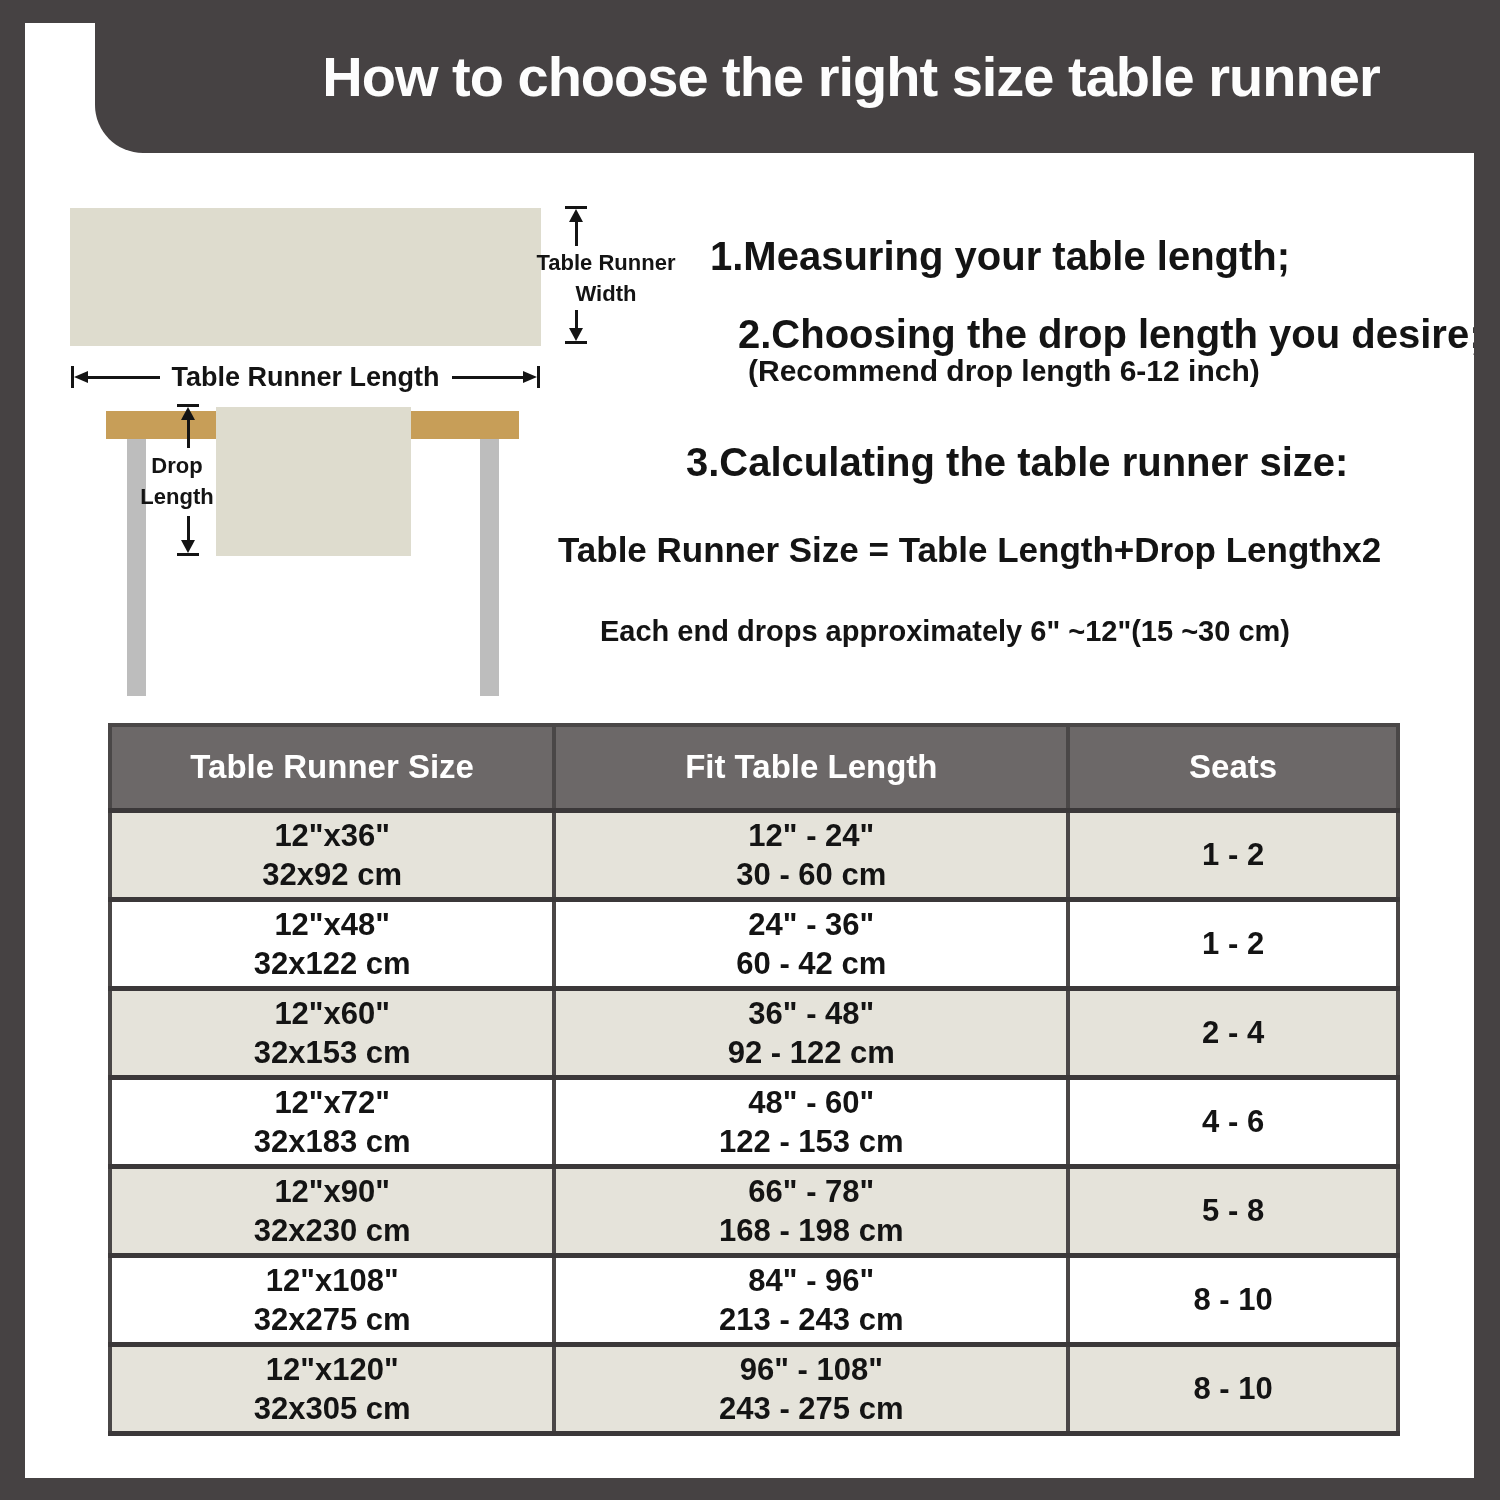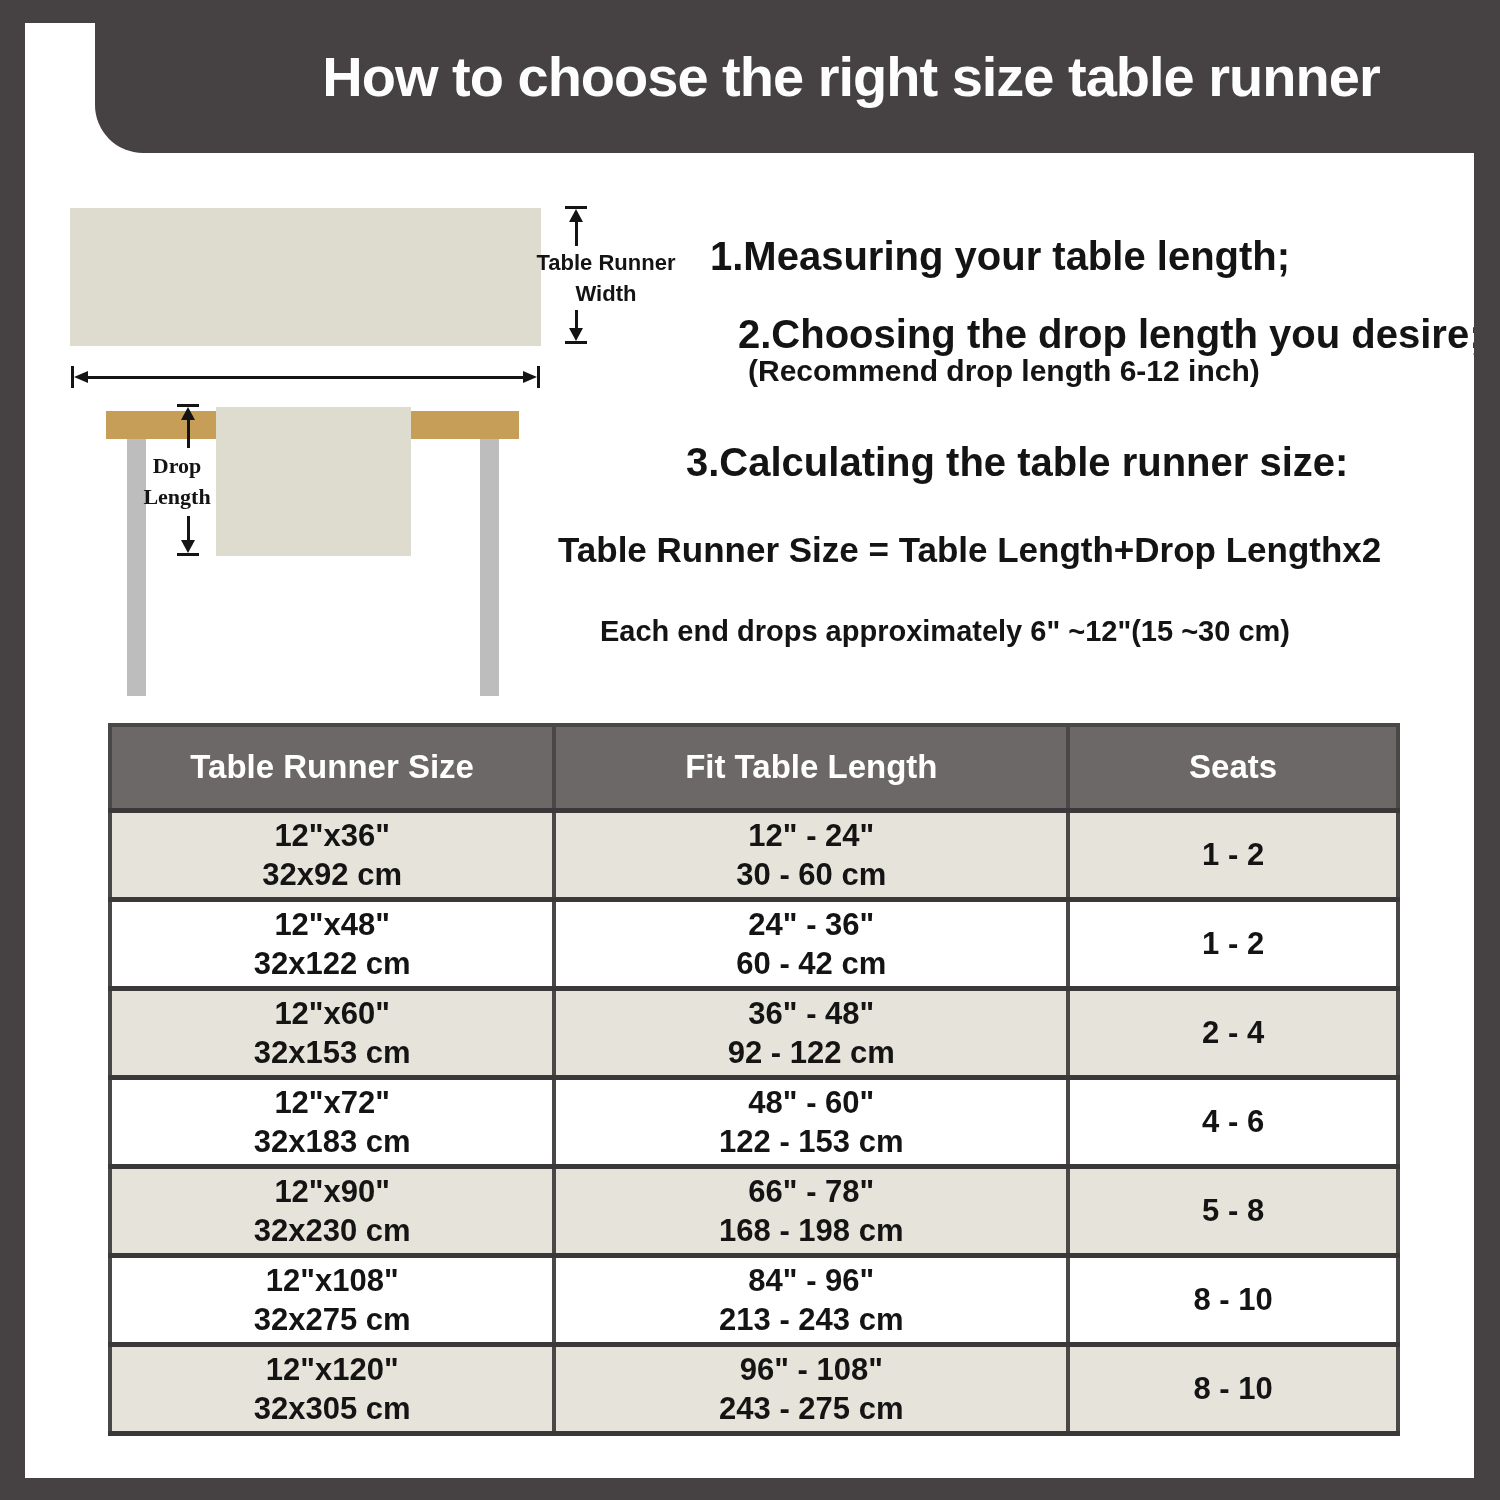--- a/index.html
+++ b/index.html
@@ -46,21 +46,21 @@
   .hdim-label{padding:0 12px;font-weight:bold;font-size:27px;white-space:nowrap;}
 
   
   .tabletop{position:absolute;left:106px;top:411px;width:413px;height:28px;background:var(--tabletop);z-index:1;}
   .leg{position:absolute;top:439px;width:19px;height:257px;background:var(--table-leg);z-index:1;}
   .leg.left{left:127px;} .leg.right{left:480px;}
   .runner-side{position:absolute;left:216px;top:407px;width:195px;height:149px;background:var(--runner-fabric);z-index:2;}
   .ddim-top{left:177px;top:404px;}    .ddim-top .vshaft{height:28px;}
   .ddim-bottom{left:177px;top:516px;} .ddim-bottom .vshaft{height:24px;}
   .drop-label{position:absolute;left:108px;top:450px;width:138px;text-align:center;
-    font-weight:bold;font-size:22px;line-height:31px;z-index:4;font-family:Liberation Serif, serif;}
+    font-weight:bold;font-size:22px;line-height:31px;z-index:4;}
 
   
   .step{position:absolute;font-weight:bold;font-size:40px;white-space:nowrap;}
   .step1{left:710px;top:234px;}
   .step2{left:710px;top:312px;margin-left:28px;}
   .step2-note{left:748px;top:354px;font-size:30px;}
   .step3{left:686px;top:440px;}
   .formula{position:absolute;left:558px;top:530px;font-weight:bold;font-size:35px;white-space:nowrap;}
   .drop-note{position:absolute;left:600px;top:615px;font-weight:bold;font-size:29px;white-space:nowrap;}
 
@@ -96,20 +96,21 @@
 <div class="vgroup wdim-bottom">
   <div class="vshaft"></div>
   <div class="tri-down"></div>
   <div class="vtick"></div>
 </div>
 
 <div class="hdim">
   <div class="htick"></div>
   <div class="tri-left"></div>
   <div class="hshaft"></div>
+  <div class="hdim-label">Table Runner Length</div>
   <div class="hshaft"></div>
   <div class="tri-right"></div>
   <div class="htick"></div>
 </div>
 
 <div class="tabletop"></div>
 <div class="leg left"></div>
 <div class="leg right"></div>
 <div class="runner-side"></div>
 

